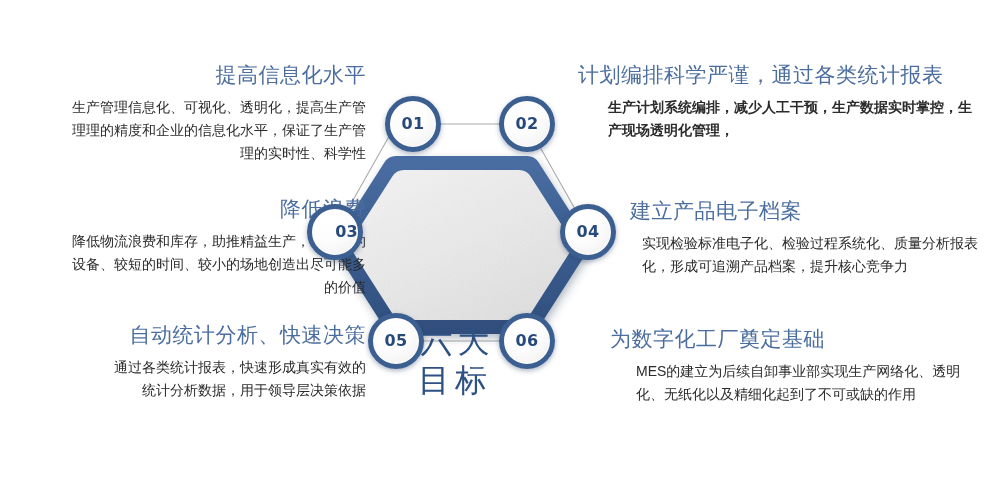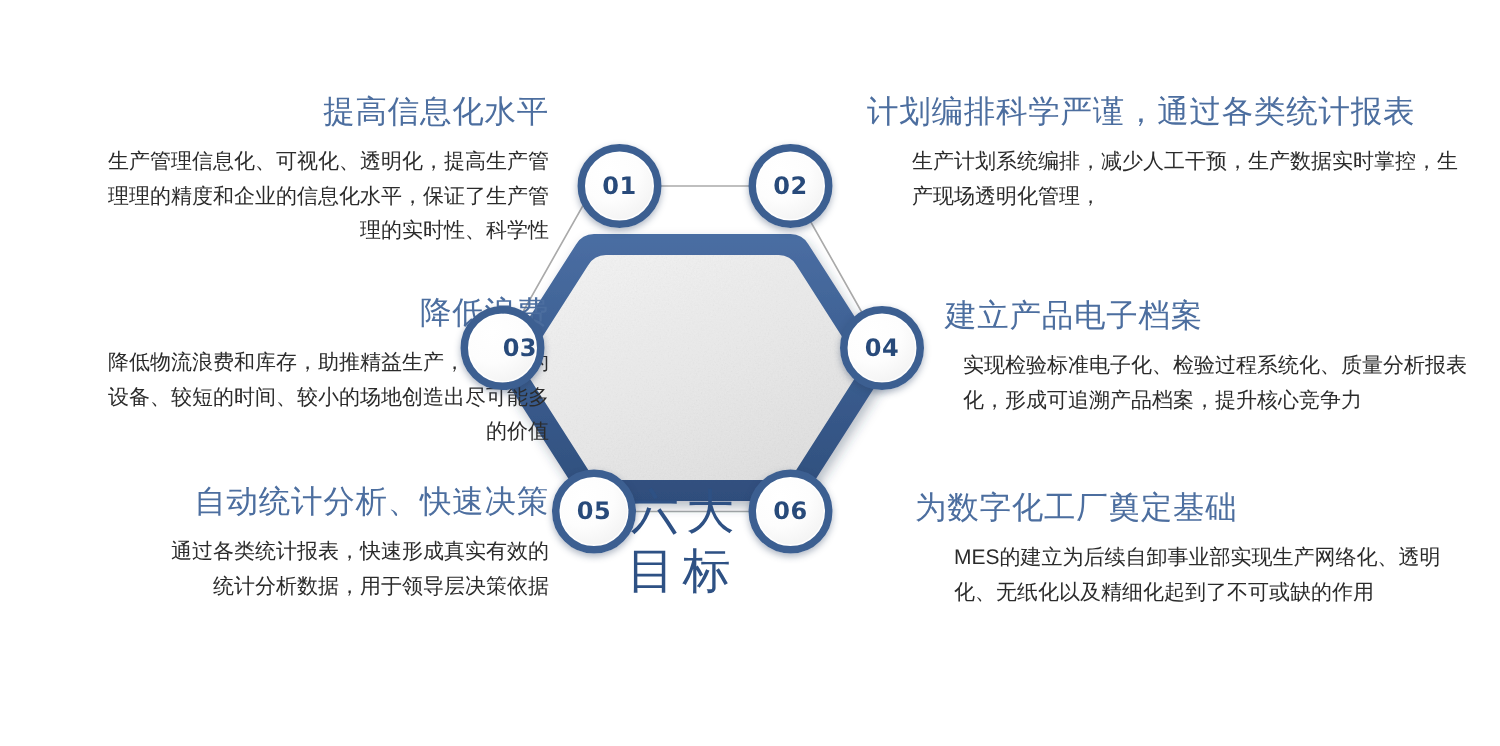--- a/index.html
+++ b/index.html
@@ -37,21 +37,21 @@
     font-size:16px;font-weight:bold;
     color:#284a7a;
     letter-spacing:.3px;
     line-height:1;
   }
 
   
   .blk{position:absolute;}
   .blk h3{
     margin:0 0 8px 0;
-    font-family:Liberation Sans, sans-serif;
+    font-family:Liberation Serif, serif;
     font-size:21px;
     font-weight:normal;
     color:#4c6e9f;
     line-height:1.25;
     letter-spacing:.5px;
     white-space:nowrap;
   }
   .blk p{
     margin:0;
     font-family:"Liberation Sans","DejaVu Sans",sans-serif;
@@ -65,21 +65,21 @@
   .ta-l p{text-align:left;}
 
   
   #blk1{left:66px;  top:62px;  width:300px;}
   #blk2{left:578px; top:62px;  width:400px;}
   #blk3{left:60px;  top:196px; width:306px;}
   #blk4{left:630px; top:198px; width:352px;}
   #blk5{left:76px;  top:322px; width:290px;}
   #blk6{left:610px; top:326px; width:370px;}
 
-  #blk2 p{padding-left:30px;}
+  #blk2 p{padding-left:30px;font-weight:bold;}
   #blk4 p{padding-left:12px;}
   #blk6 p{padding-left:26px;}
   #blk5 p{padding-left:32px;}
 
   .center-label{
     position:absolute;
     left:0;top:0;width:350px;height:330px;
     display:flex;align-items:flex-end;justify-content:center;
     pointer-events:none;
     z-index:5;

